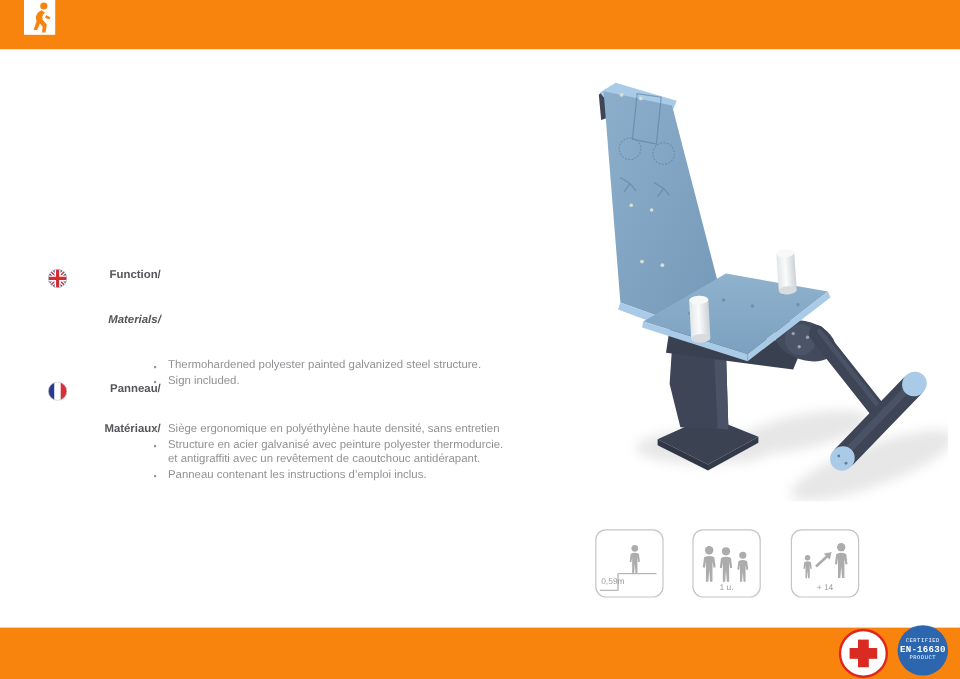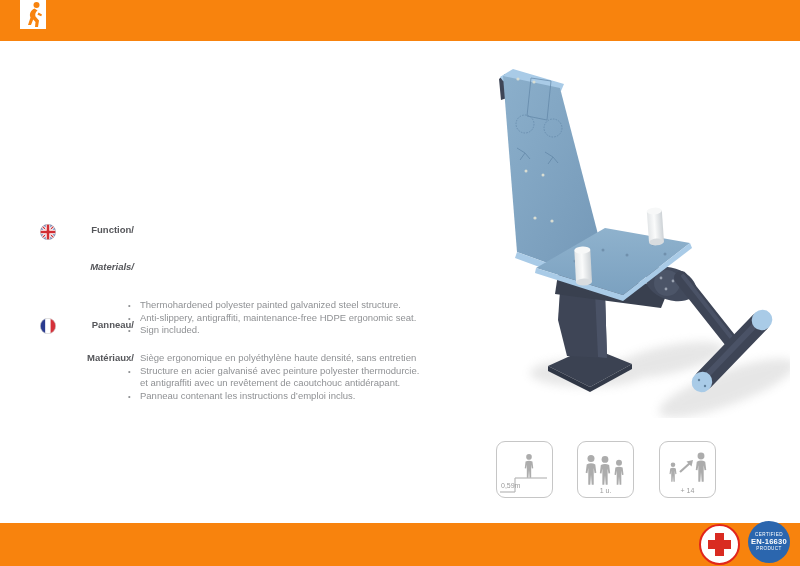--- a/index.html
+++ b/index.html
@@ -25,21 +25,21 @@
   .spec-label{position:absolute;font-size:7px;color:#9B9B9B;white-space:nowrap;}
   .spec-label.center{left:0;right:0;bottom:3px;text-align:center;}
   .spec-label.corner{left:4px;bottom:8px;}
   
   .cross-badge{position:absolute;left:699px;top:524px;width:41px;height:41px;border-radius:50%;
                background:#ffffff;border:2.5px solid #E1251B;box-sizing:border-box;}
   .cross-badge .v{position:absolute;left:50%;top:50%;width:9px;height:23px;margin:-11.5px 0 0 -4.5px;background:#D92B21;}
   .cross-badge .h{position:absolute;left:50%;top:50%;width:23px;height:9px;margin:-4.5px 0 0 -11.5px;background:#D92B21;}
   .cert-badge{position:absolute;left:748px;top:521px;width:42px;height:42px;border-radius:50%;
               background:#2B66AE;color:#ffffff;display:flex;flex-direction:column;
-              align-items:center;justify-content:center;text-align:center;line-height:1.15;}
+              align-items:center;justify-content:center;text-align:center;line-height:1.15;font-family:Liberation Mono, monospace;}
   .cert-small{font-size:4.6px;letter-spacing:.4px;}
   .cert-big{font-size:7.6px;font-weight:bold;letter-spacing:.2px;}
   svg{display:block;}
 </style>
 </head>
 <body>
 
 <div class="page">
 
   <svg width="0" height="0" style="position:absolute" aria-hidden="true">
@@ -77,21 +77,20 @@
       <path d="M8 0 V16 M0 8 H16" stroke="#D12D33" stroke-width="2.6"></path>
     </g>
     <circle cx="8" cy="8" r="7.7" fill="none" stroke="#C9C9C9" stroke-width="0.6"></circle>
   </svg>
 
   <div class="lbl" style="top:224px;">Function/</div>
 
   <div class="lbl" style="top:261px;font-style:italic;">Materials/</div>
   <div class="bullets" style="top:261px;margin-top:38px;">
     <div class="row dot">Thermohardened polyester painted galvanized steel structure.</div>
-    <div class="row dot">Anti-slippery, antigraffiti, maintenance-free HDPE ergonomic seat.</div>
     <div class="row dot">Sign  included.</div>
   </div>
 
   <svg class="flag" style="left:40px;top:318px;" viewBox="0 0 16 16">
     <defs>
         <clipPath id="frclip">
           <circle cx="8" cy="8" r="7.7"></circle>
         </clipPath>
       </defs>
     <g clip-path="url(#frclip)">

